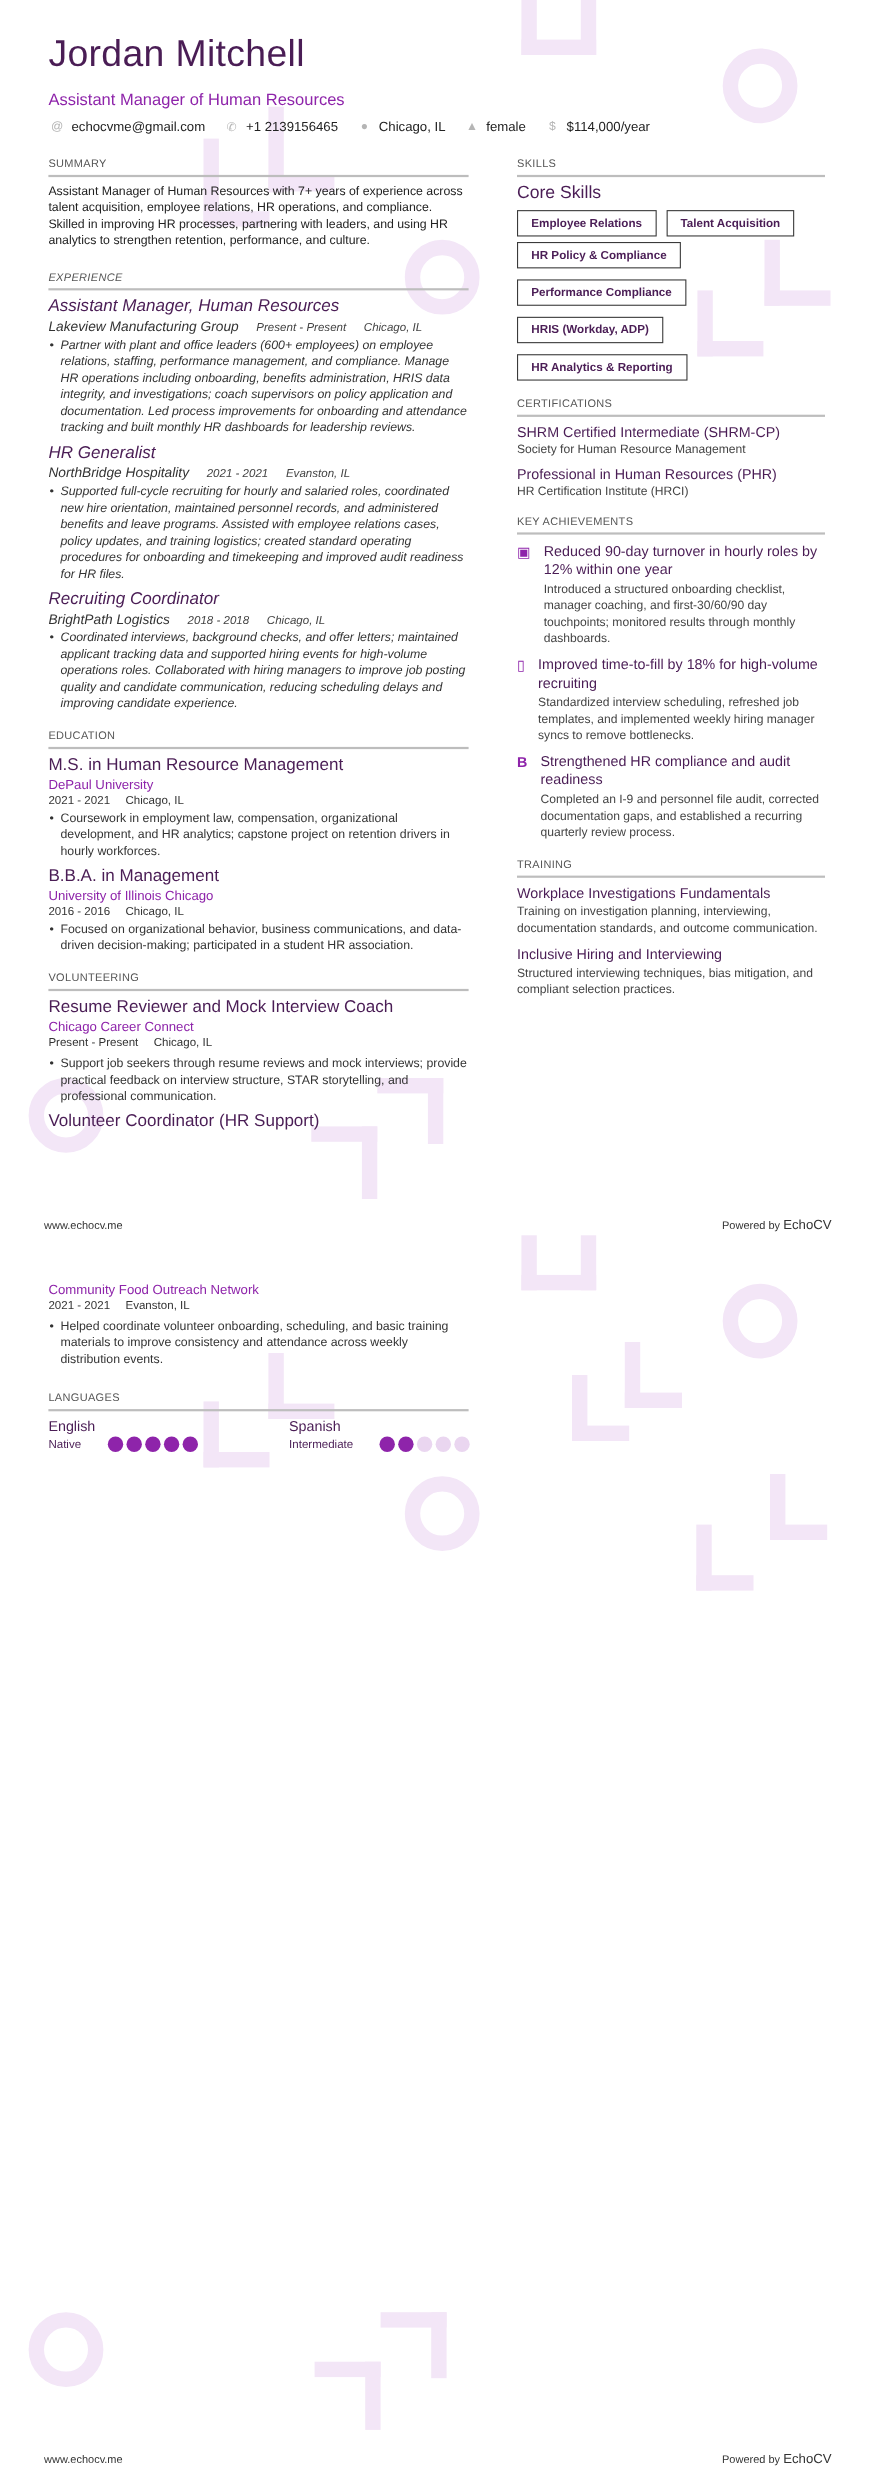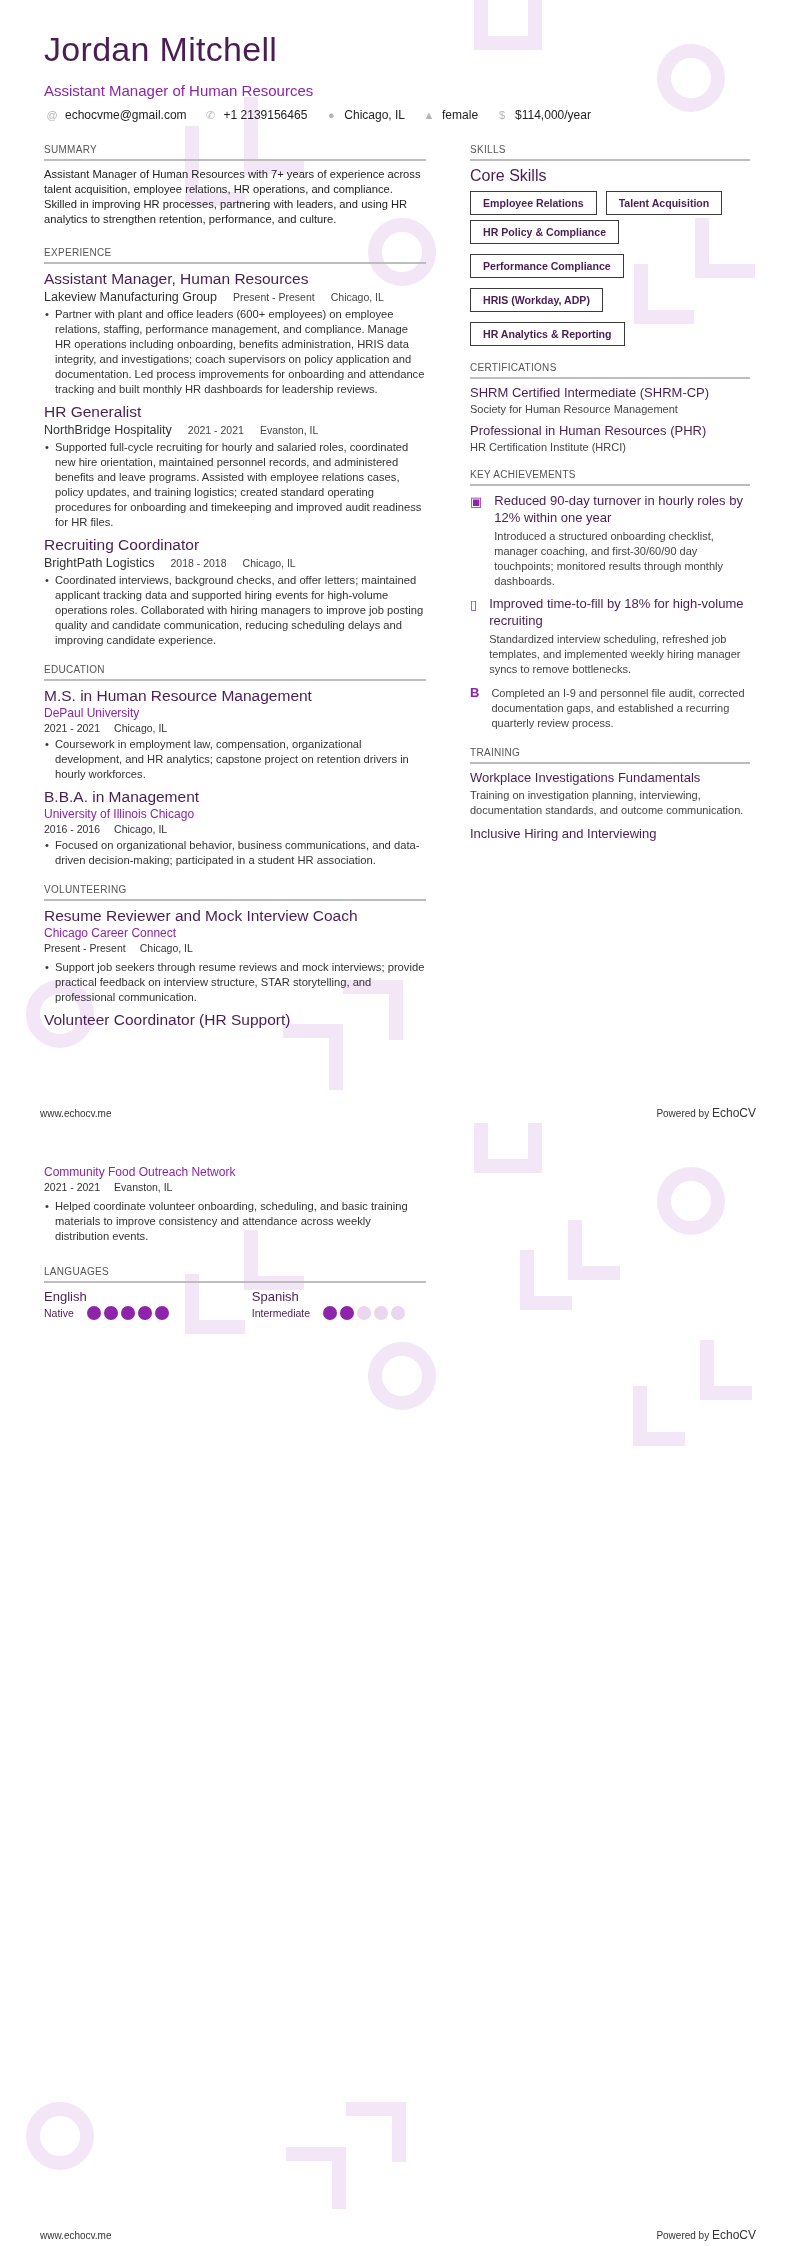--- a/index.html
+++ b/index.html
@@ -33,21 +33,21 @@
     .ach { display: flex; gap: 12px; margin-top: 6px; }
     .ach-ic { width: 14px; color: #8e24aa; font-size: 13px; font-weight: bold; text-align: center; padding-top: 2px; }
     .ach-t { font-size: 13px; color: #4a1d55; line-height: 17px; }
     .ach-d { font-size: 11px; color: #444; line-height: 15px; margin-top: 3px; }
     .tr-t { font-size: 13px; color: #4a1d55; margin-top: 4px; }
     .tr-d { font-size: 11px; color: #444; line-height: 15px; margin-top: 3px; }
     .footer { position: absolute; left: 40px; right: 38px; display: flex; justify-content: space-between; align-items: baseline; font-size: 10px; color: #333; }
     .footer .brand { font-size: 12px; color: #333; }
     .langs { display: flex; gap: 75px; margin-top: 4px; }
     .lang-n { font-size: 13px; color: #4a1d55; }
-    .lang-row { display: flex; align-items: center; gap: 13px; margin-top: 2px; }
+    .lang-row { display: flex; align-items: center; gap: 24px; margin-top: 2px; }
     .lang-l { font-size: 10.5px; color: #4a1d55; }
     .dots { display: flex; gap: 3px; }
     .dot { width: 14px; height: 14px; border-radius: 50%; background: #8e24aa; }
     .dot.off { background: #ead6f0; }
   </style>
 </head>
 <body>
 
 <div class="deco">
   <div class="bar" style="left:474px;top:0;width:14px;height:50px;"></div>
@@ -119,21 +119,21 @@
       <span>$114,000/year</span>
     </div>
 </div>
 
 <div class="col-left" style="top:144px;">
   <section>
     <div class="sec-h">SUMMARY</div>
     <div class="p">Assistant Manager of Human Resources with 7+ years of experience across talent acquisition, employee relations, HR operations, and compliance. Skilled in improving HR processes, partnering with leaders, and using HR analytics to strengthen retention, performance, and culture.</div>
   </section>
 
-  <section style="margin-top:20px;">
+  <section style="margin-top:20px;font-style:italic;">
     <div class="sec-h">EXPERIENCE</div>
     <div>
       <div class="job-t" style="margin-top:0">Assistant Manager, Human Resources</div>
       <div class="job-sub">
           <span class="company">Lakeview Manufacturing Group</span>
           <span class="meta">Present - Present</span>
           <span class="meta">Chicago, IL</span>
         </div>
       <ul>
           <li>Partner with plant and office leaders (600+ employees) on employee relations, staffing, performance management, and compliance. Manage HR operations including onboarding, benefits administration, HRIS data integrity, and investigations; coach supervisors on policy application and documentation. Led process improvements for onboarding and attendance tracking and built monthly HR dashboards for leadership reviews.</li>
@@ -243,30 +243,32 @@
     <div class="ach">
       <div class="ach-ic">▯</div>
       <div>
           <div class="ach-t">Improved time-to-fill by 18% for high-volume recruiting</div>
           <div class="ach-d">Standardized interview scheduling, refreshed job templates, and implemented weekly hiring manager syncs to remove bottlenecks.</div>
         </div>
     </div>
     <div class="ach">
       <div class="ach-ic">B</div>
       <div>
+          <div class="ach-t">Strengthened HR compliance and audit readiness</div>
           <div class="ach-d">Completed an I-9 and personnel file audit, corrected documentation gaps, and established a recurring quarterly review process.</div>
         </div>
     </div>
   </section>
 
   <section style="margin-top:16px;">
     <div class="sec-h">TRAINING</div>
     <div class="tr-t">Workplace Investigations Fundamentals</div>
     <div class="tr-d">Training on investigation planning, interviewing, documentation standards, and outcome communication.</div>
     <div class="tr-t" style="margin-top:8px">Inclusive Hiring and Interviewing</div>
+    <div class="tr-d">Structured interviewing techniques, bias mitigation, and compliant selection practices.</div>
   </section>
 </div>
 
 <div class="footer" style="top:1106px;">
   <span>www.echocv.me</span>
   <span><span>Powered by</span> <span class="brand">EchoCV</span></span>
 </div>
 
 <div class="col-left" style="top:1164px;">
   <div class="school">Community Food Outreach Network</div>

